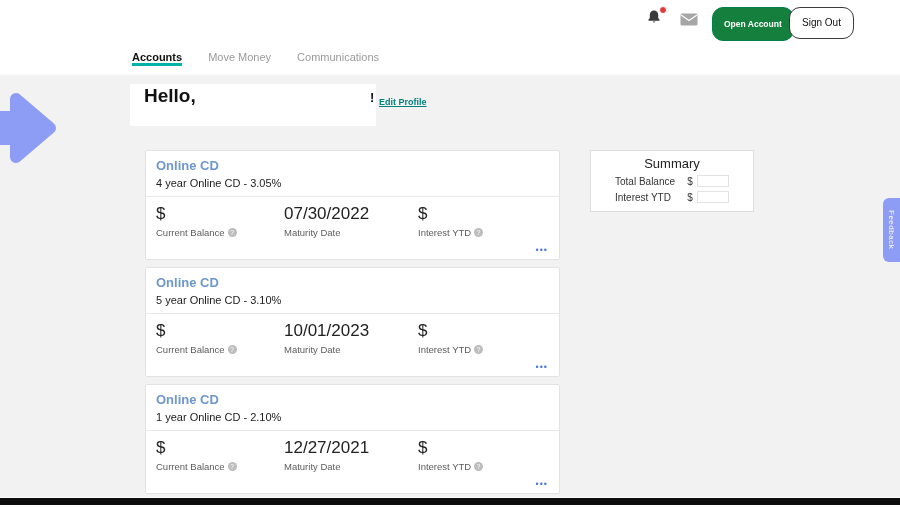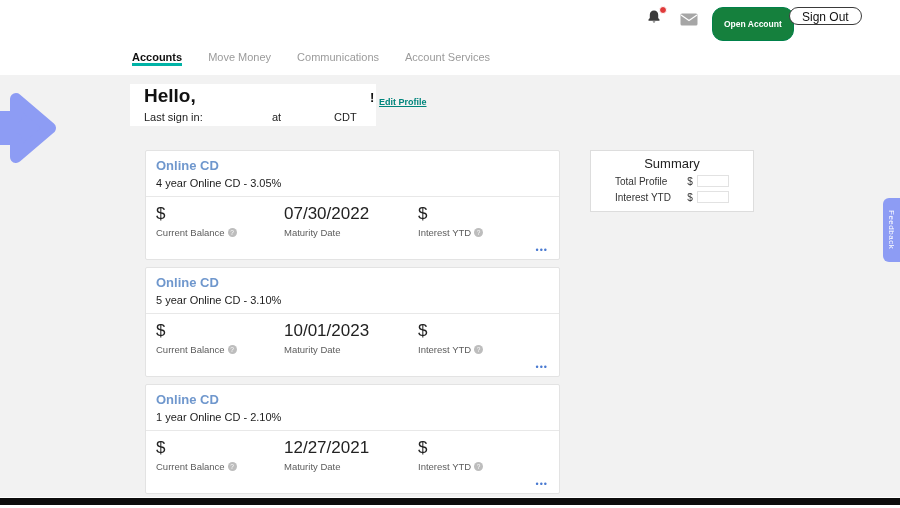--- a/index.html
+++ b/index.html
@@ -21,23 +21,23 @@
            background:#e03a3a; border:1.5px solid #fff; }
   .mail-wrap { position:absolute; left:680px; top:12px; width:18px; height:13px; cursor:pointer; }
 
   .open-account {
     position:absolute; left:712px; top:7px; height:34px; padding:0 11px;
     background:#15803d; border:1.5px solid #00814a; border-radius:11px;
     color:#fff; font-size:8.5px; font-weight:bold; line-height:18px; cursor:pointer;
     font-family:"Liberation Sans", sans-serif;
   }
   .sign-out {
-    position:absolute; left:789px; top:7px; height:18px; padding:0 12px;
+    position:absolute; left:789px; top:7px; height:32px; padding:0 12px;
     background:#fff; border:1px solid #3a3a3a; border-radius:11px;
-    color:#111; font-size:12px; line-height:18px; cursor:pointer;
+    color:#111; font-size:10px; line-height:18px; cursor:pointer;
     font-family:"Liberation Sans", sans-serif;
   }
 
   
   .nav { position:absolute; top:38px; left:0; width:900px; height:37px; background:#fff; z-index:4; }
   .nav-items { display:flex; gap:26px; margin-left:132px; padding-top:13px; font-size:11px; color:#9b9b9b; }
   .nav-item { cursor:pointer; padding-bottom:0; }
   .nav-item.active { color:#111; font-weight:bold; border-bottom:3px solid #00b3a6; }
 
   
@@ -114,37 +114,31 @@
 
   <button class="open-account">Open Account</button>
   <button class="sign-out">Sign Out</button>
 </header>
 
 <nav class="nav">
   <div class="nav-items">
     <span class="nav-item active">Accounts</span>
     <span class="nav-item">Move Money</span>
     <span class="nav-item">Communications</span>
-    <span class="nav-item">Account Services</span>
   </div>
 </nav>
 
 <div class="content">
 
   <svg class="big-arrow" width="78" height="86" viewBox="0 0 78 86">
     <path d="M4 32 H30 V14 L64 43 L30 72 V54 H4 Z" fill="#8d9cf4" stroke="#8d9cf4" stroke-width="12" stroke-linejoin="round"></path>
   </svg>
 
   <div class="greeting-panel">
     <div class="hello">Hello,</div>
-    <div class="signin-row">
-      <span class="signin-label">Last sign in:</span>
-      <span class="at-label">at</span>
-      <span class="tz-label">CDT</span>
-    </div>
   </div>
 
   <span class="alert-glyph">!</span>
   <a class="edit-profile">Edit Profile</a>
 
   <section class="cards">
 
     <article class="card">
       <h3 class="card-title">Online CD</h3>
       <div class="card-sub">4 year Online CD - 3.05%</div>
@@ -200,21 +194,21 @@
         <div class="stat-label"><span>Interest YTD</span><span class="info">?</span></div>
       </div>
       <div class="more">•••</div>
     </article>
 
   </section>
 
   <aside class="summary">
     <div class="summary-title">Summary</div>
     <div class="summary-row">
-      <span class="s-label">Total Profile</span>
+      <span class="s-label">Total Balance</span>
       <span class="s-cur">$</span>
       <span class="s-box"></span>
     </div>
     <div class="summary-row">
       <span class="s-label">Interest YTD</span>
       <span class="s-cur">$</span>
       <span class="s-box"></span>
     </div>
   </aside>
 

